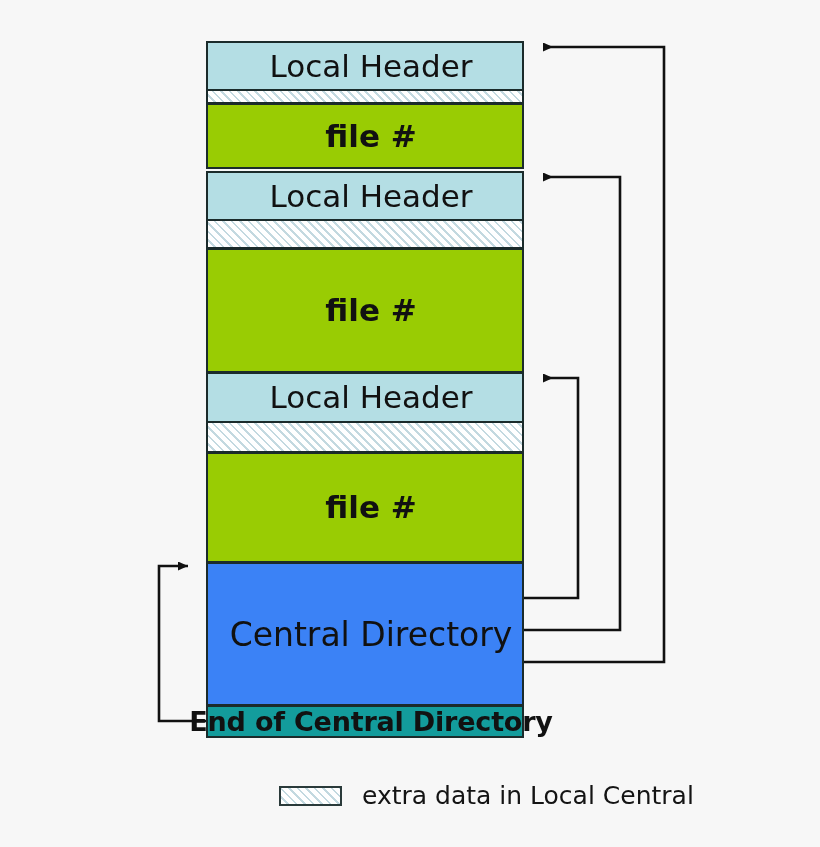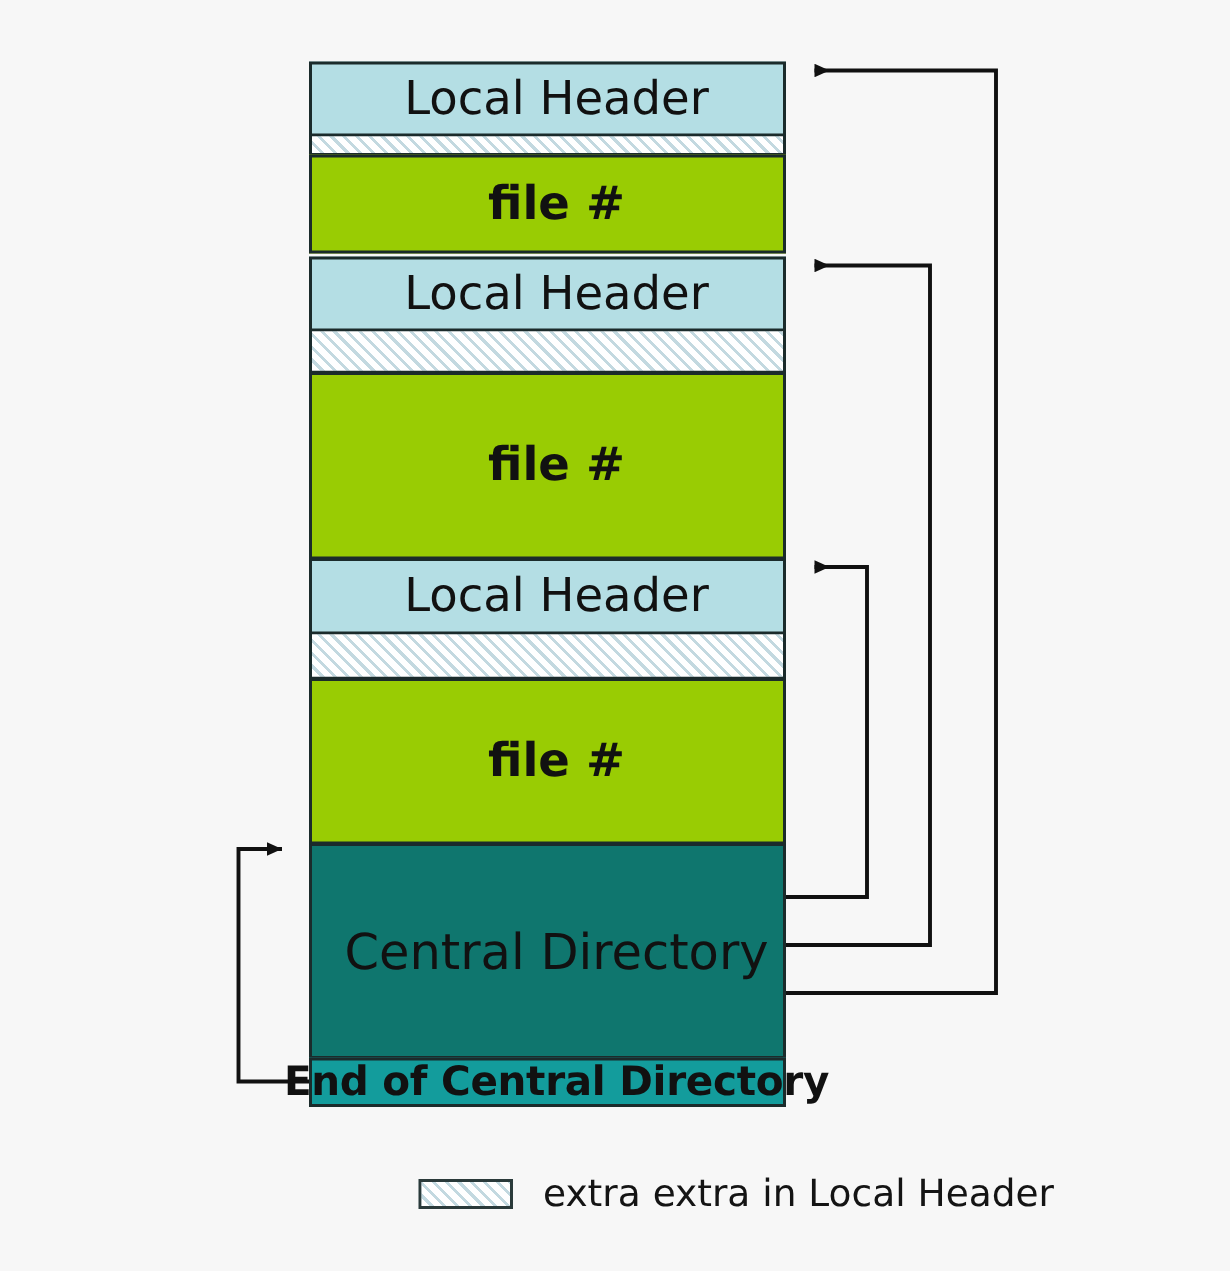--- a/index.html
+++ b/index.html
@@ -57,21 +57,21 @@
   .block.extra .hatch {
     position: absolute;
     left: 0; top: 0; right: 0; bottom: 0;
     background-image: repeating-linear-gradient(
         45deg,
         #ffffff 0px, #ffffff 4px,
         #c3d9e0 4px, #c3d9e0 6px);
   }
 
   .block.central {
-    background: #0f766e;
+    background: #3b82f6;
     font-size: 33px;
   }
 
   .block.eocd {
     background: #139c9c;
     font-size: 27px;
     font-weight: bold;
     letter-spacing: -0.2px;
   }
 
@@ -181,16 +181,16 @@
 
     <path d="M524,598 L578,598 L578,378 L543,378" fill="none" stroke="#111111" stroke-width="2.6" marker-end="url(#arrowhead-left)"></path>
 
     <path d="M206,721 L159,721 L159,566 L188,566" fill="none" stroke="#111111" stroke-width="2.6" marker-end="url(#arrowhead-right)"></path>
   </svg>
 
   <div class="legend">
     <span class="legend-swatch">
       <span class="hatch"></span>
     </span>
-    <span class="legend-label">extra extra in Local Header</span>
+    <span class="legend-label">extra data in Local Central</span>
   </div>
 
 </div>
 
 </body></html>

